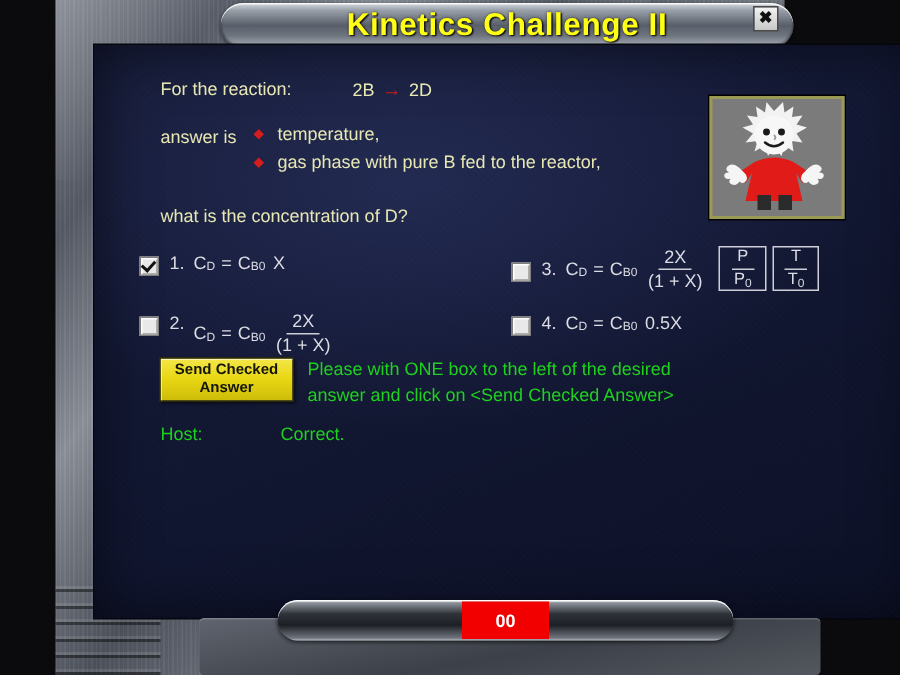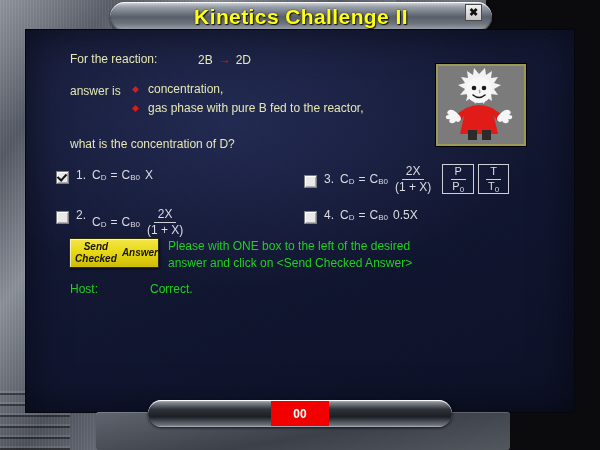--- a/index.html
+++ b/index.html
@@ -1,21 +1,21 @@
 <!DOCTYPE html>
 <html><head>
 <meta charset="utf-8">
 <style>
   html,body{margin:0;padding:0;}
   body{
     width:600px;height:450px;overflow:hidden;
     font-family:"Liberation Sans", sans-serif;
     background:#0b0b0d;
   }
-  #app{position:relative;width:486px;height:450px;}
+  #app{position:relative;width:486px;height:450px;margin-left:37px;}
 
   
   .frame{
     position:absolute;inset:0;
     background:
       repeating-linear-gradient(90deg, rgba(255,255,255,.035) 0 1px, rgba(0,0,0,.04) 1px 3px),
       linear-gradient(125deg,#7d828c 0%,#565b66 14%,#8d929b 27%,#4d525c 42%,#787d87 58%,#3f444e 74%,#6e737d 88%,#44494f 100%);
   }
   
   .grooveL,.grooveR{position:absolute;bottom:0;height:60px;width:70px;}
@@ -92,22 +92,22 @@
   .frac .num{border-bottom:1px solid #cfcfda;padding:0 4px 1px;font-size:12px;}
   .frac .den{padding:1px 4px 0;font-size:12px;}
   .brk{display:inline-flex;align-items:center;border:1px solid #cfcfda;
     padding:1px 2px;margin-left:4px;}
   .brk .frac .num{font-size:11px;} .brk .frac .den{font-size:11px;}
 
   
   .sendbtn{position:absolute;left:43px;top:208px;width:88px;height:28px;
     background:linear-gradient(180deg,#f4e64a 0%,#e8d713 48%,#cdbc08 100%);
     border:1px solid #2b2b08;box-shadow:inset 1px 1px 0 rgba(255,255,255,.6), 1px 1px 2px rgba(0,0,0,.6);
-    display:flex;flex-direction:row;align-items:center;justify-content:center;
-    font-size:10px;font-weight:bold;color:#151505;line-height:1.25;cursor:pointer;text-align:center;font-style:italic;}
+    display:flex;flex-direction:column;align-items:center;justify-content:center;
+    font-size:10px;font-weight:bold;color:#151505;line-height:1.25;cursor:pointer;text-align:center;}
   .instr{position:absolute;left:142px;top:208px;font-size:12px;color:#1fd11f;line-height:1.45;}
   .hostlbl{position:absolute;left:44px;top:252px;font-size:12px;color:#1fd11f;}
   .hostval{position:absolute;left:124px;top:252px;font-size:12px;color:#1fd11f;}
 
   
   .btn-y{position:absolute;height:21px;
     background:linear-gradient(180deg,#f0e23f 0%,#e2d211 45%,#c3b207 100%);
     border:1px solid #24240a;box-shadow:inset 1px 1px 0 rgba(255,255,255,.55), 1px 1px 2px rgba(0,0,0,.65);
     display:flex;align-items:center;justify-content:center;
     font-size:10px;font-weight:bold;color:#121204;cursor:pointer;}
@@ -147,21 +147,21 @@
   <div class="screen">
     <div class="noise"></div>
 
     <div class="txt lbl-reaction">For the reaction:</div>
     <div class="txt rxn">
       <span>2B</span><span class="arrow">→</span><span>2D</span>
     </div>
 
     <div class="txt lbl-which">answer is</div>
     <div class="bullets">
-      <div class="bl">concentration,</div>
+      <div class="bl">temperature,</div>
       <div class="bl">gas phase with pure B fed to the reactor,</div>
     </div>
 
     <div class="txt lbl-q">what is the concentration of D?</div>
 
     <div class="imgbox">
       <svg width="82" height="74" viewBox="0 0 82 74">
         <g>
           <path d="M41 8 L36 2 L35 9 L29 5 L30 12 L23 11 L27 17 L20 19 L27 23 L22 29 L30 28 L28 35 L35 31 L37 38 L41 32 L46 38 L48 31 L54 35 L53 28 L60 29 L56 23 L63 19 L56 17 L60 11 L53 12 L54 5 L48 9 L47 2 Z" fill="#f2f2f2"></path>
           <ellipse cx="41" cy="24" rx="13" ry="13" fill="#f7f7f7"></ellipse>

